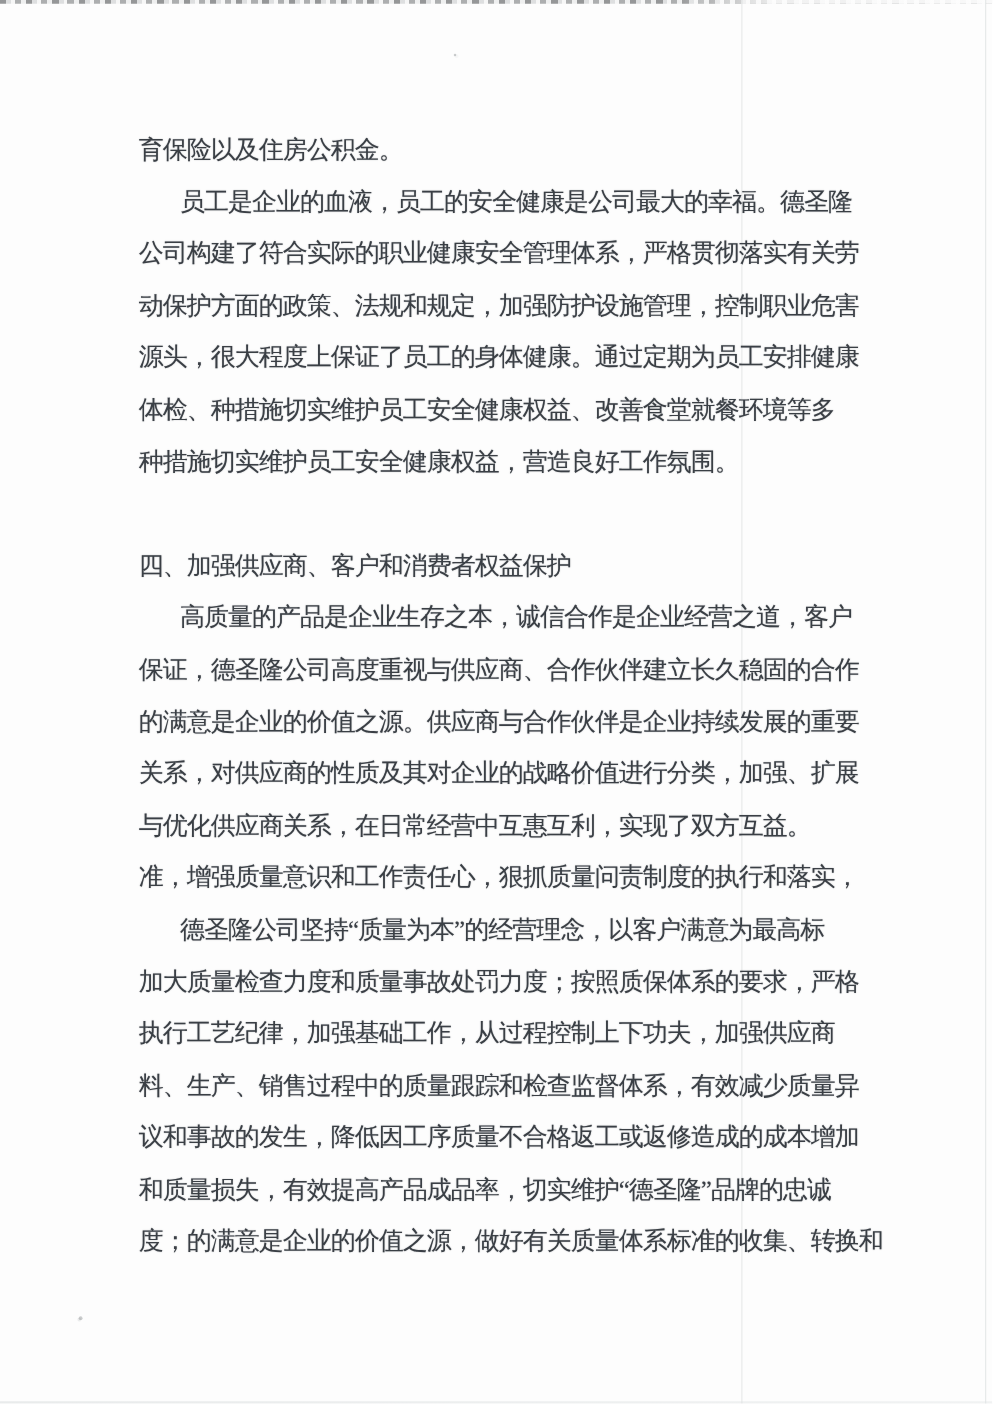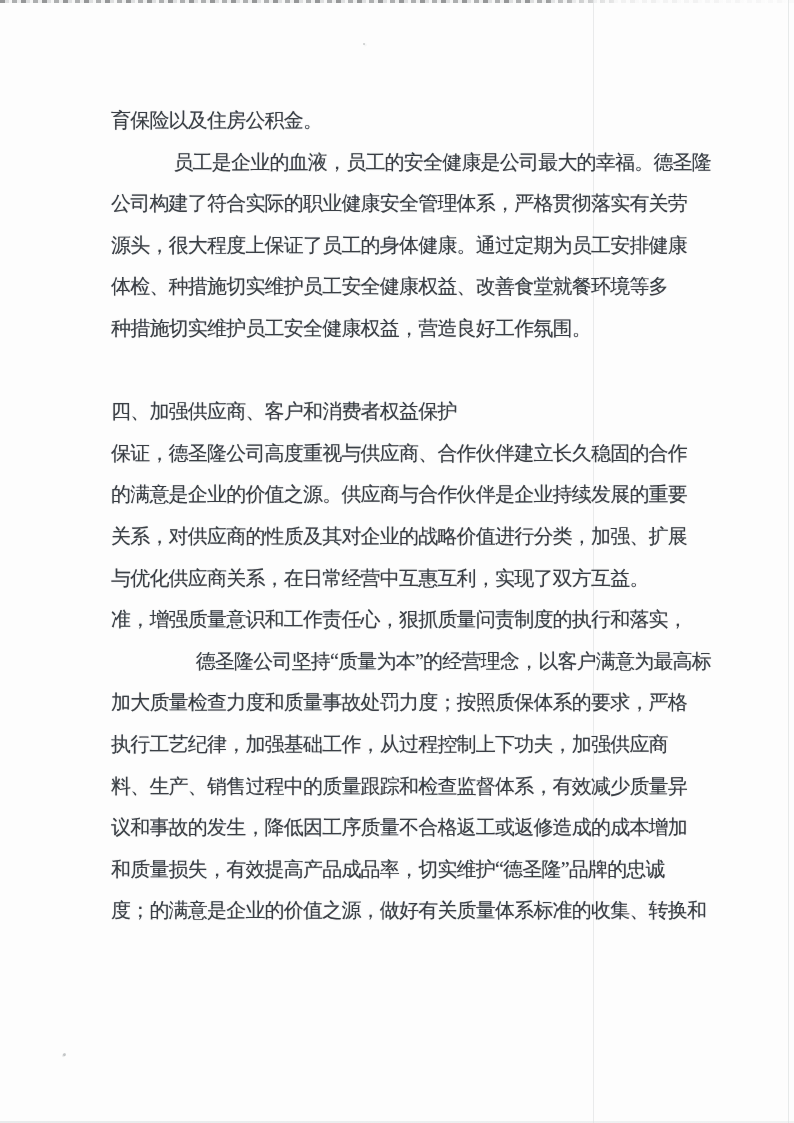--- a/index.html
+++ b/index.html
@@ -70,45 +70,47 @@
   }
   .text-line {
     height: 41.6px;
     line-height: 41.6px;
     font-size: 20px;
     letter-spacing: -0.8px;
     white-space: nowrap;
     color: #3a3f45;
     text-shadow: 0 0 1px rgba(58,63,69,0.45);
   }
-  .text-line.indent { padding-left: 33px; text-align: right; }
+  .text-line.indent { padding-left: 33px; }
   .text-line.blank  { }
 </style>
 </head>
 <body>
 
 <div class="page">
   <div class="scan-top-edge"></div>
   <div class="scan-vline-1"></div>
   <div class="scan-vline-2"></div>
   <div class="scan-speck speck-a"></div>
   <div class="scan-speck speck-b"></div>
   <div class="scan-speck speck-c"></div>
   <div class="scan-bottom-edge"></div>
 
   <div class="text-block">
 
   <div class="text-line">育保险以及住房公积金。</div>
       <div class="text-line indent">员工是企业的血液，员工的安全健康是公司最大的幸福。德圣隆</div>
       <div class="text-line">公司构建了符合实际的职业健康安全管理体系，严格贯彻落实有关劳</div>
+      <div class="text-line">动保护方面的政策、法规和规定，加强防护设施管理，控制职业危害</div>
       <div class="text-line">源头，很大程度上保证了员工的身体健康。通过定期为员工安排健康</div>
       <div class="text-line">体检、种措施切实维护员工安全健康权益、改善食堂就餐环境等多</div>
       <div class="text-line">种措施切实维护员工安全健康权益，营造良好工作氛围。</div>
       <div class="text-line blank"></div>
       <div class="text-line">四、加强供应商、客户和消费者权益保护</div>
+      <div class="text-line indent">高质量的产品是企业生存之本，诚信合作是企业经营之道，客户</div>
       <div class="text-line">保证，德圣隆公司高度重视与供应商、合作伙伴建立长久稳固的合作</div>
       <div class="text-line">的满意是企业的价值之源。供应商与合作伙伴是企业持续发展的重要</div>
       <div class="text-line">关系，对供应商的性质及其对企业的战略价值进行分类，加强、扩展</div>
       <div class="text-line">与优化供应商关系，在日常经营中互惠互利，实现了双方互益。</div>
       <div class="text-line">准，增强质量意识和工作责任心，狠抓质量问责制度的执行和落实，</div>
       <div class="text-line indent">德圣隆公司坚持“质量为本”的经营理念，以客户满意为最高标</div>
       <div class="text-line">加大质量检查力度和质量事故处罚力度；按照质保体系的要求，严格</div>
       <div class="text-line">执行工艺纪律，加强基础工作，从过程控制上下功夫，加强供应商</div>
       <div class="text-line">料、生产、销售过程中的质量跟踪和检查监督体系，有效减少质量异</div>
       <div class="text-line">议和事故的发生，降低因工序质量不合格返工或返修造成的成本增加</div>

